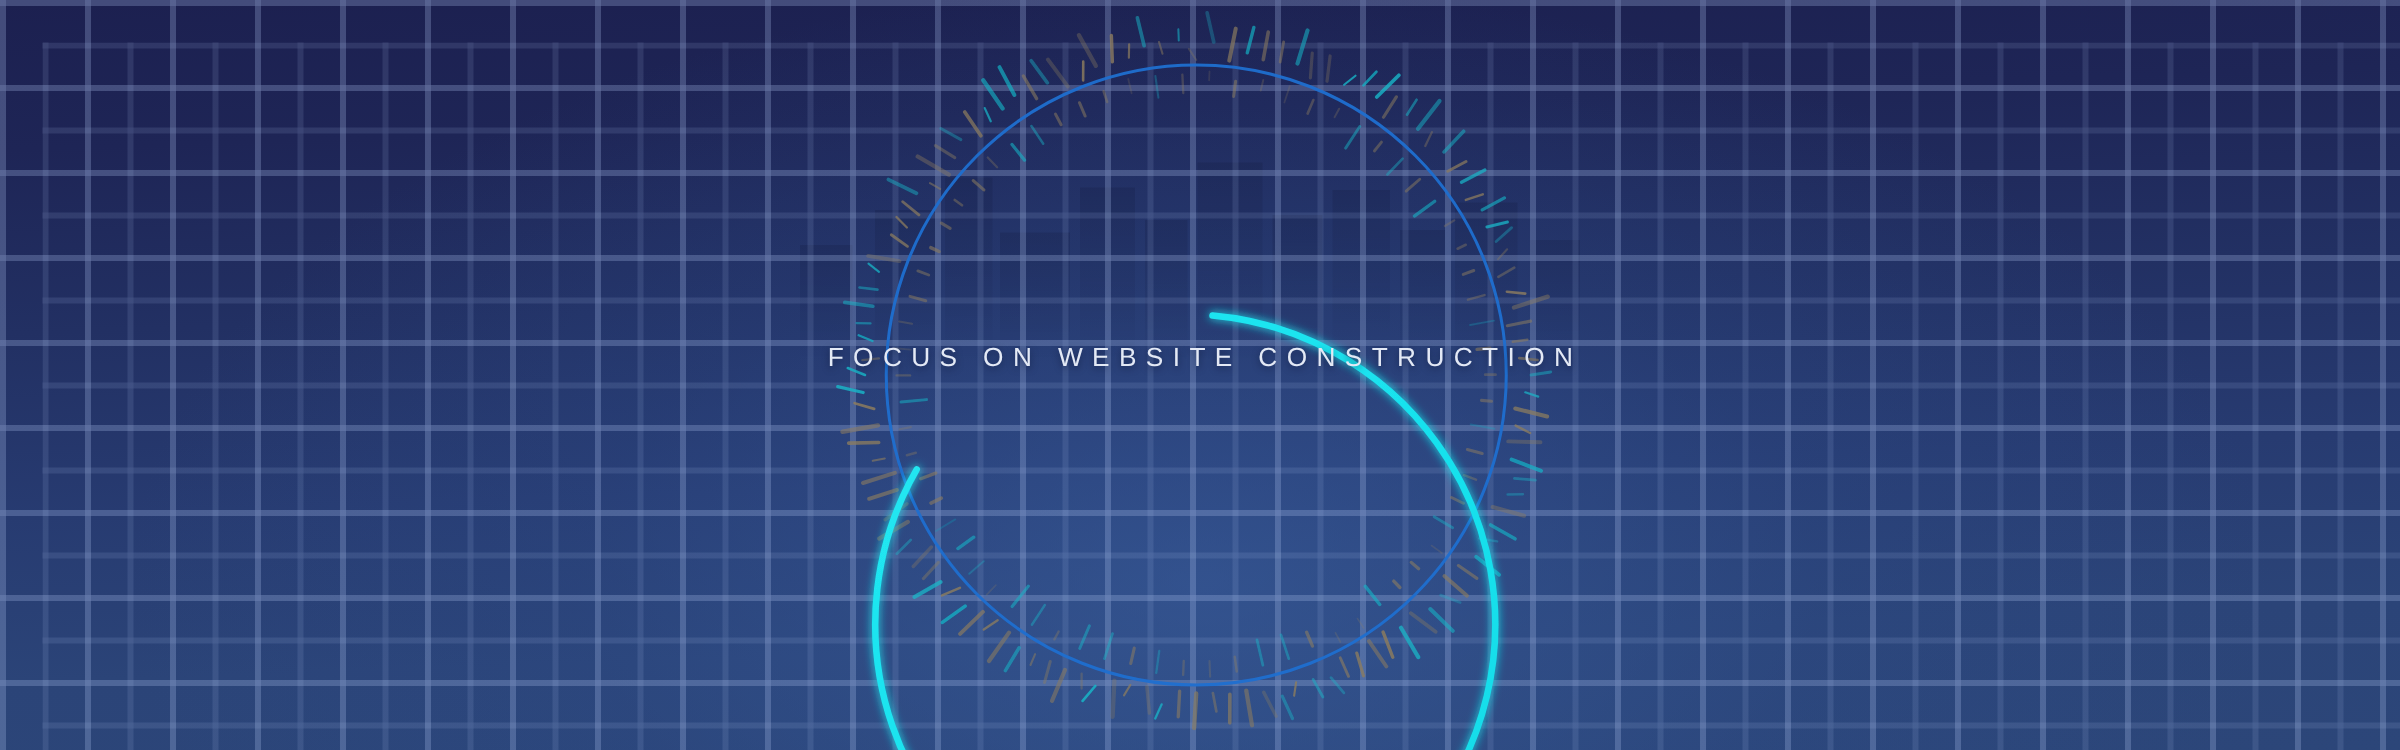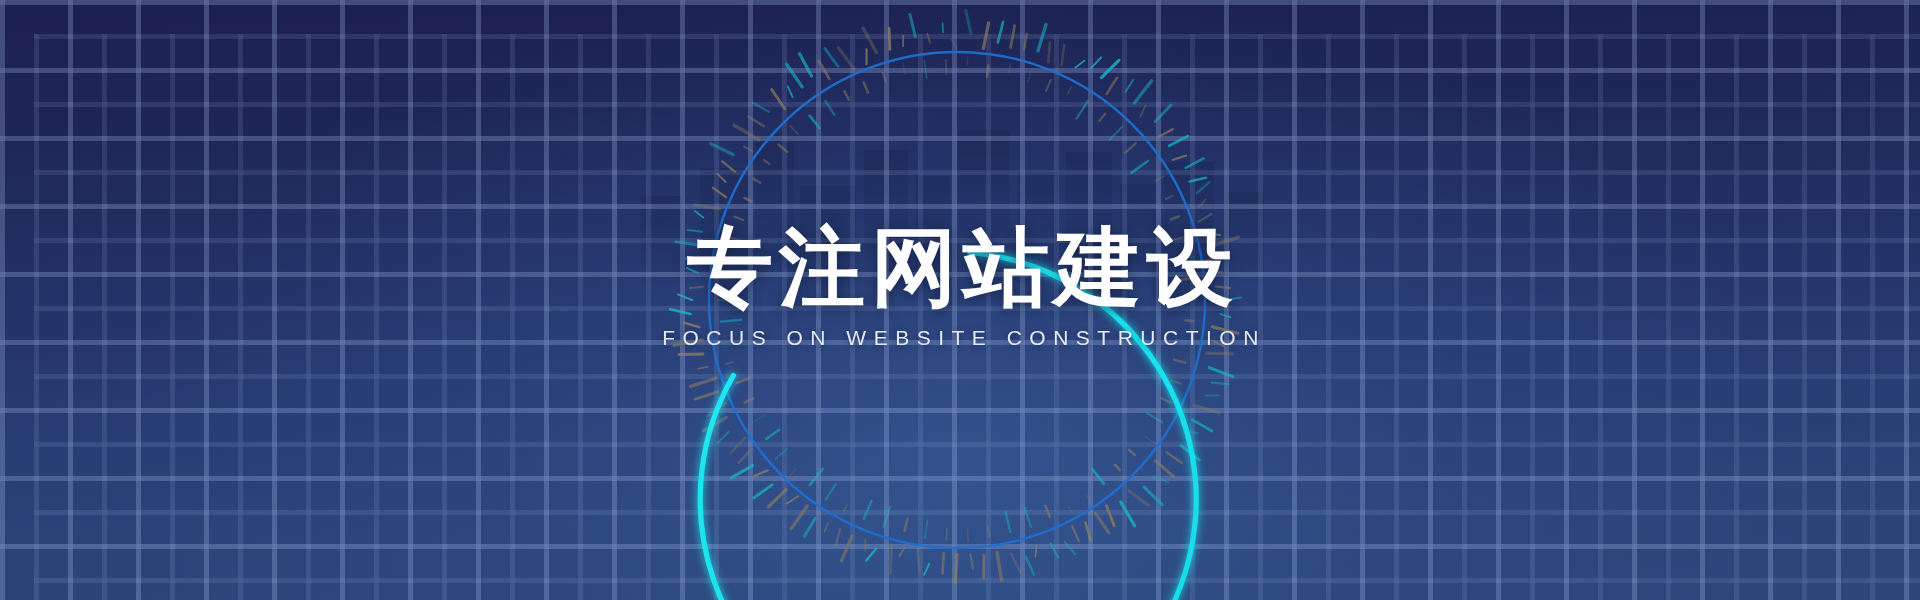--- a/index.html
+++ b/index.html
@@ -363,17 +363,16 @@
         <line x1="905.3" y1="74.6" x2="902.6" y2="63.2" stroke="#8d7d5f" stroke-width="1.41" stroke-linecap="round" opacity="0.22"></line>
         <line x1="926.7" y1="78.1" x2="924.3" y2="60.8" stroke="#17b6c8" stroke-width="1.68" stroke-linecap="round" opacity="0.30"></line>
         <line x1="946.6" y1="74.4" x2="945.9" y2="59.8" stroke="#8d7d5f" stroke-width="1.85" stroke-linecap="round" opacity="0.35"></line>
       </g>
 
     <path d="M 970 252.4
              A 248 248 0 1 1 733.4 375.5" fill="none" stroke="url(#arcGrad)" stroke-width="5.2" stroke-linecap="round" filter="url(#arcGlow)"></path>
   </svg>
 
   <div class="copy">
-    <h1 class="headline">专注网站建设</h1>
     <div class="sub-en">FOCUS ON WEBSITE CONSTRUCTION</div>
   </div>
 
 </div>
 
 </body></html>

